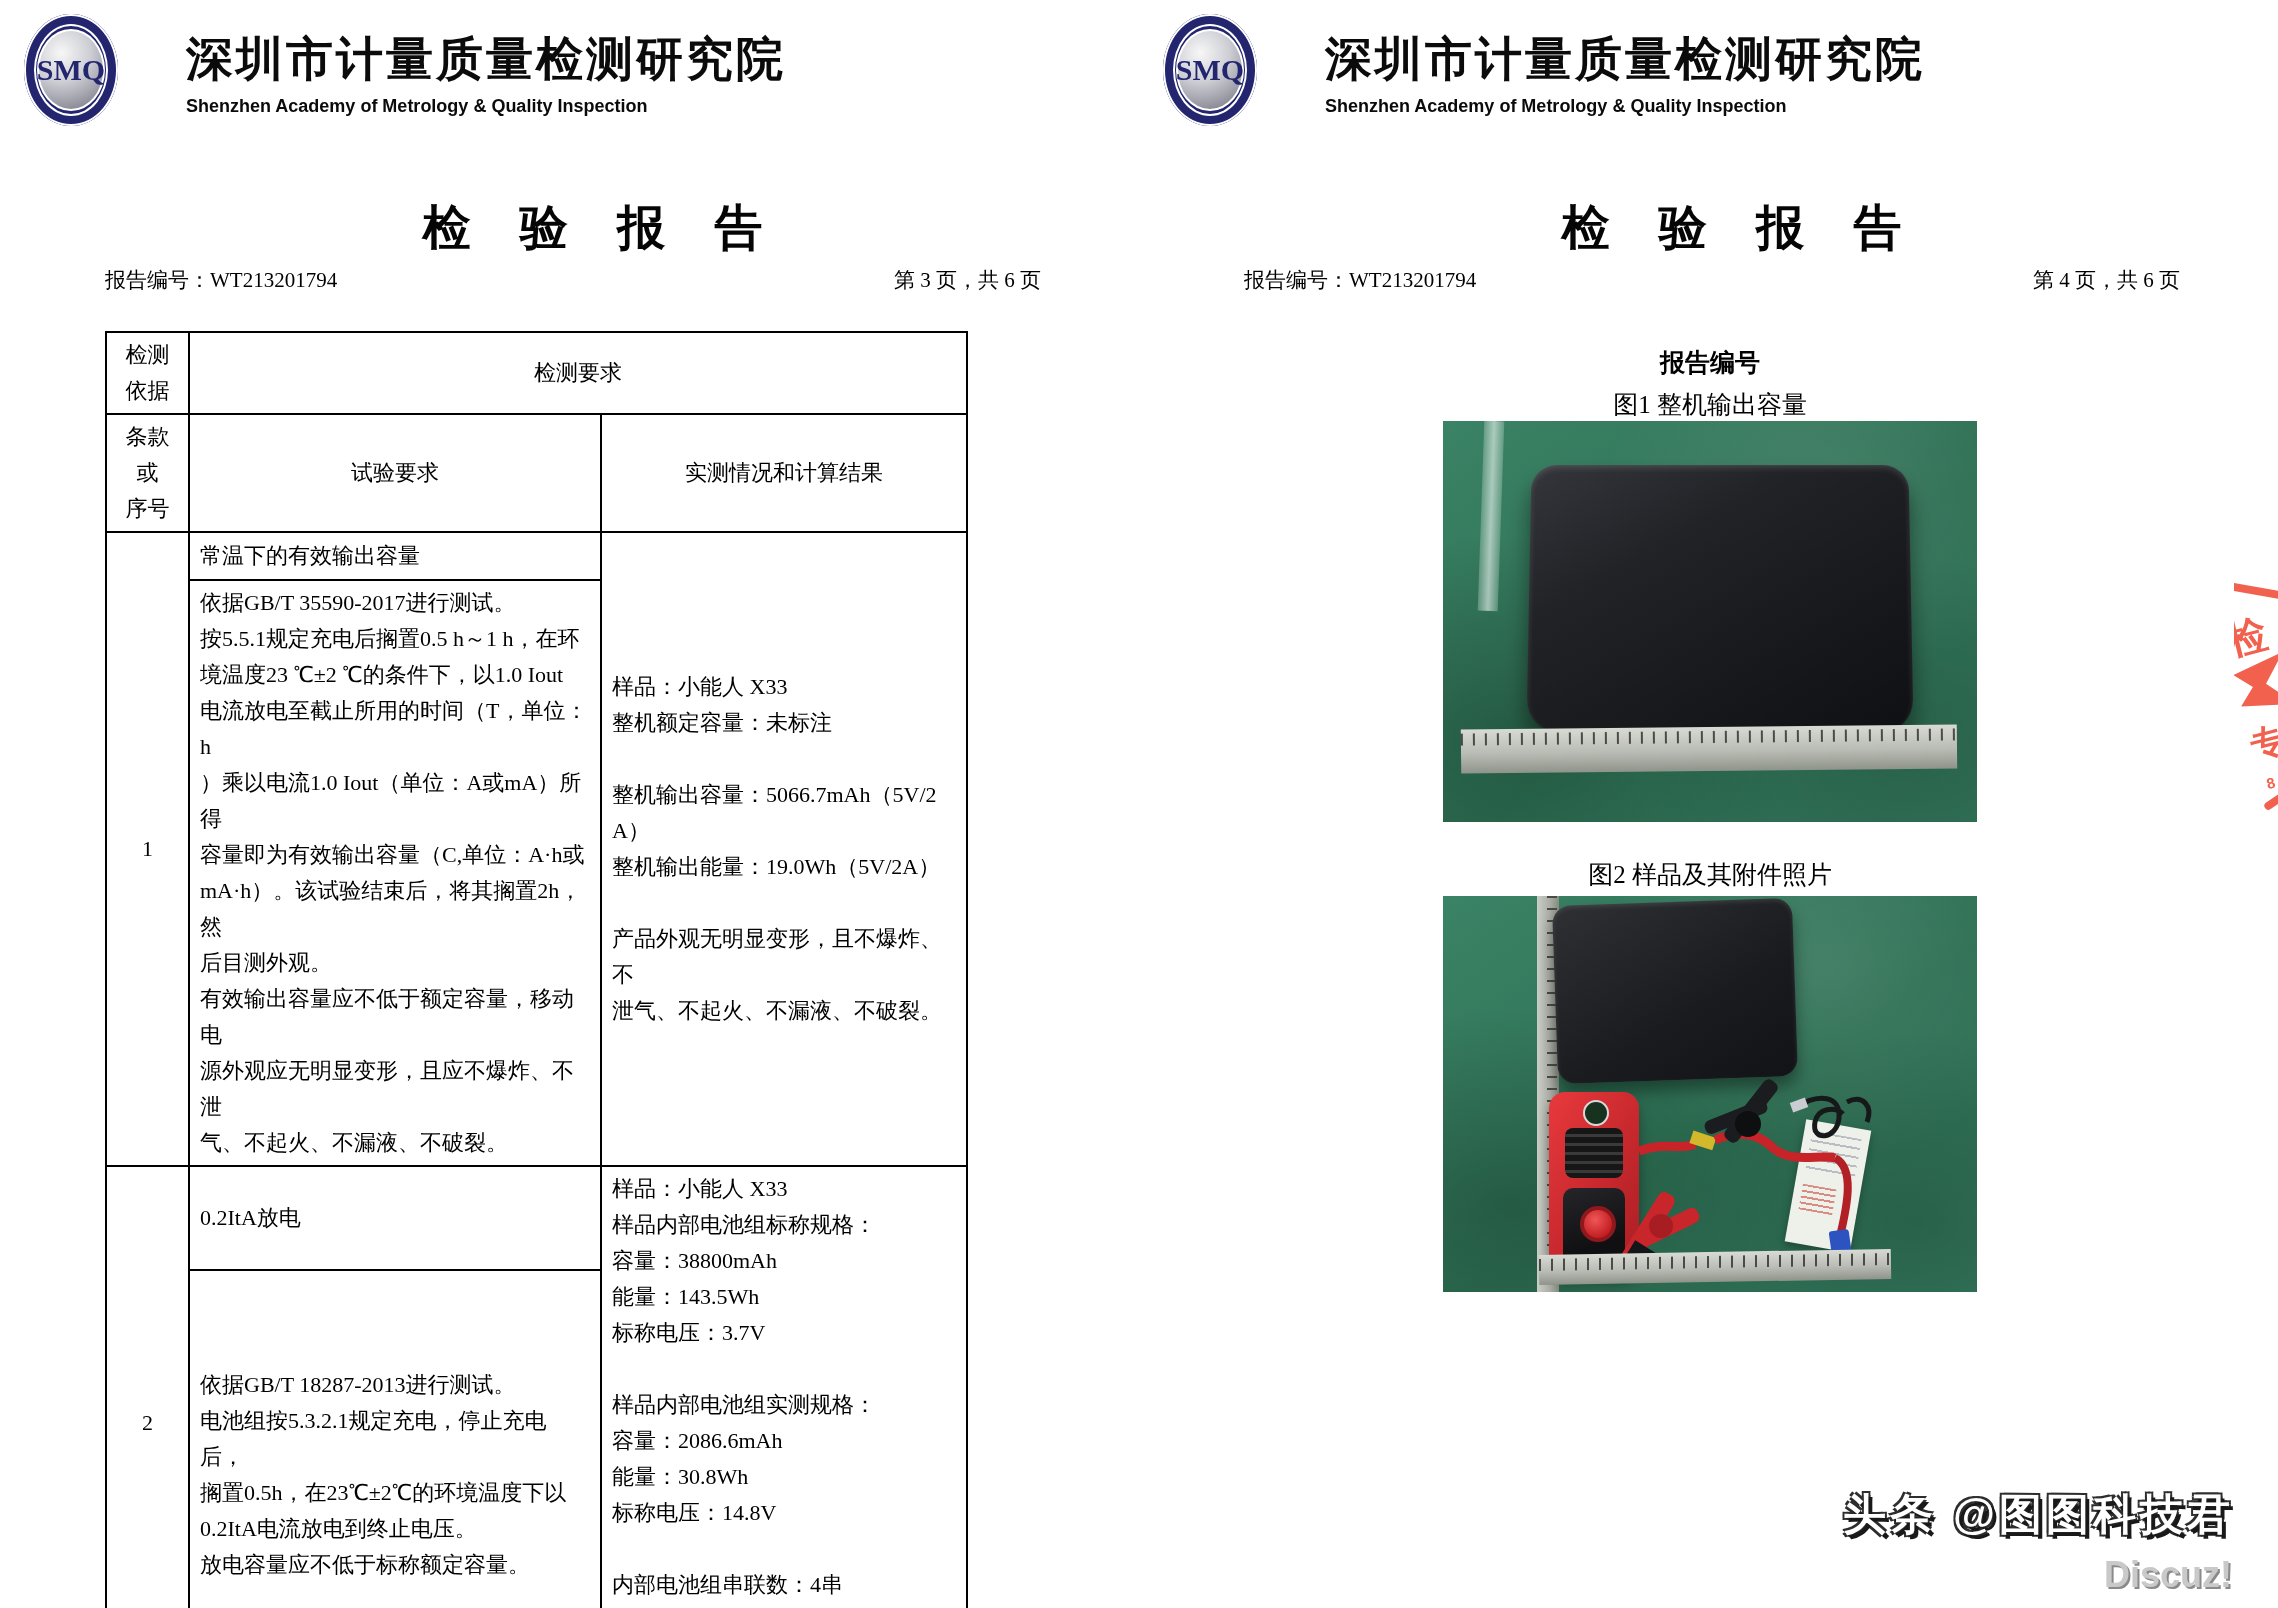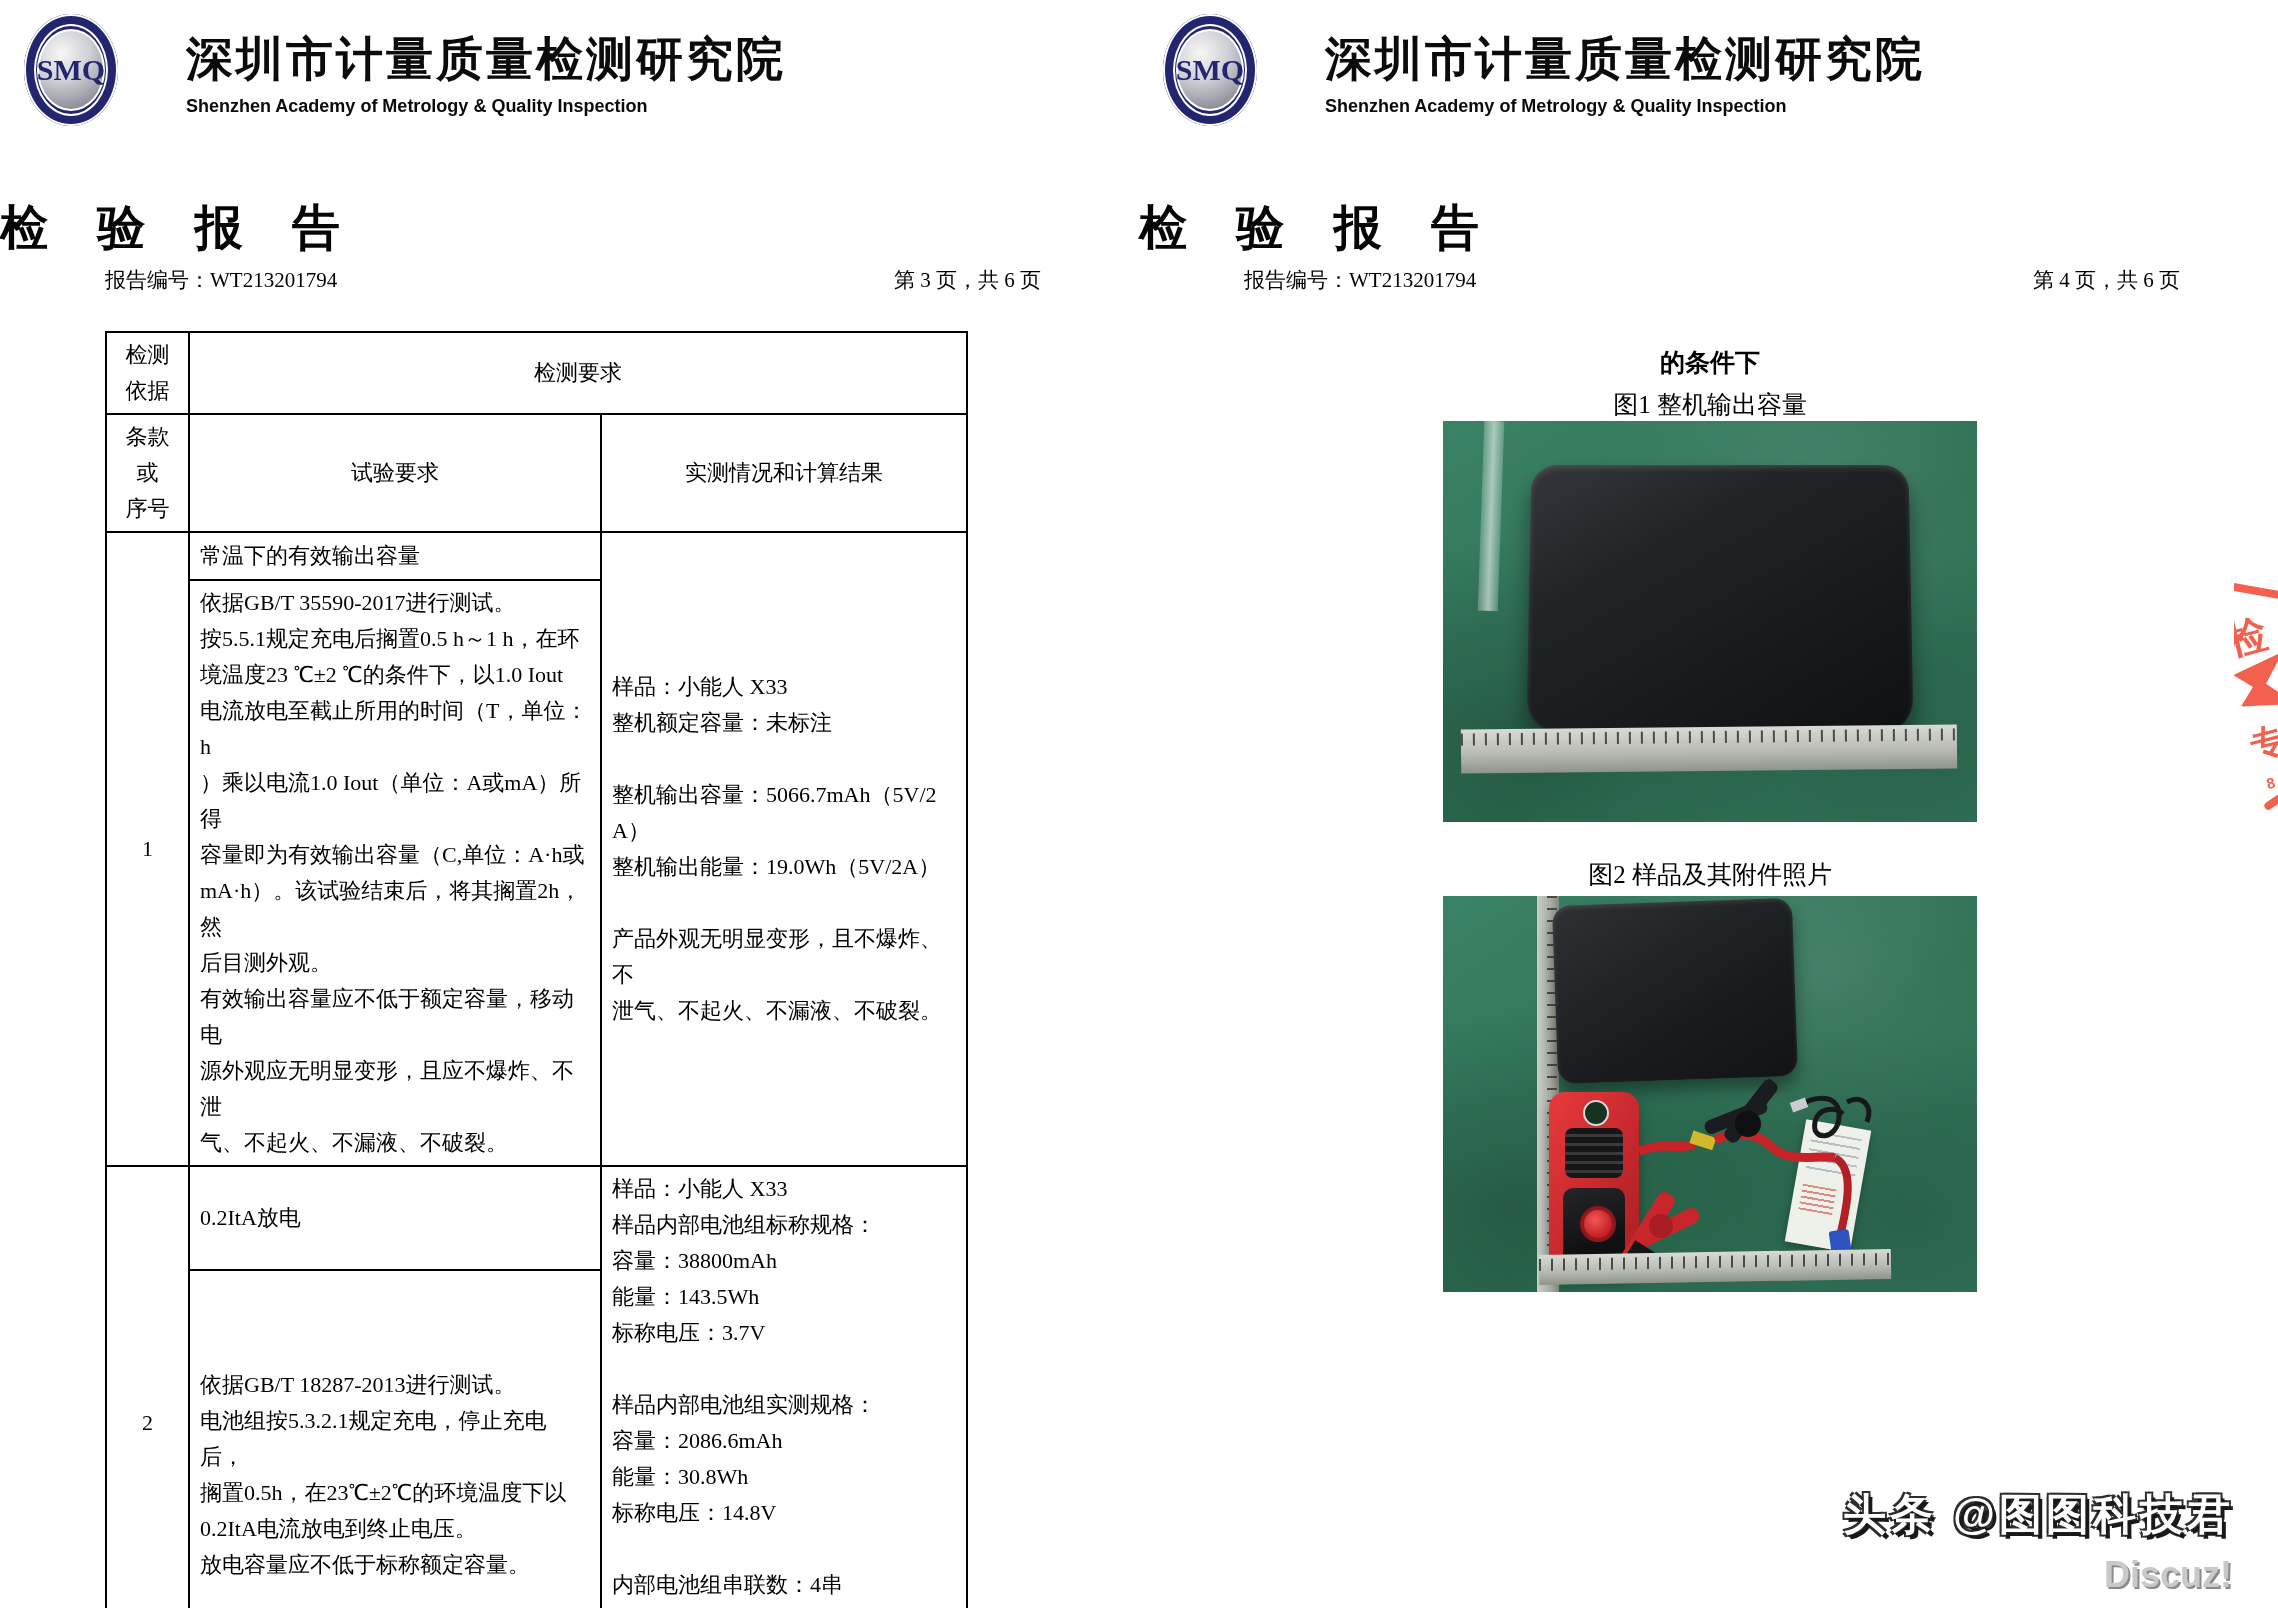--- a/index.html
+++ b/index.html
@@ -14,23 +14,23 @@
   .logo-inner{position:absolute;left:13px;top:15px;right:13px;bottom:15px;border-radius:50%;
         background:radial-gradient(circle at 35% 28%, #f7f7f7, #cdced4 42%, #92939d 78%, #707079);
         border:2px solid #fff;display:flex;align-items:center;justify-content:center;}
   .logo-abbr{font-family:"Liberation Serif",serif;font-weight:bold;font-size:30px;color:#23256e;}
   .orgnames{position:absolute;left:186px;top:28px;}
   .org-cn{font-family:"Liberation Sans",sans-serif;font-weight:bold;font-size:47px;
           letter-spacing:3px;color:#0b0b0b;white-space:nowrap;}
   .org-en{font-family:"Liberation Sans",sans-serif;font-weight:bold;font-size:18px;
           margin-top:5px;color:#0b0b0b;white-space:nowrap;}
 
-  .doc-title{position:absolute;top:196px;left:0;width:100%;text-align:left;
+  .doc-title{position:absolute;top:196px;left:0;width:100%;text-align:center;
           font-family:"Liberation Sans",sans-serif;font-weight:bold;font-size:48px;
-          letter-spacing:18px;color:#050505;}
+          letter-spacing:18px;color:#050505;padding-left:32px;}
   .meta{position:absolute;top:266px;left:105px;right:98px;display:flex;
           justify-content:space-between;font-size:21px;}
 
   
   table.insp{position:absolute;left:105px;top:331px;width:861px;border-collapse:collapse;
           table-layout:fixed;}
   table.insp col.c1{width:83px;} table.insp col.c2{width:412px;} table.insp col.c3{width:366px;}
   table.insp td{border:2px solid #000;font-size:22px;line-height:36px;padding:4px 10px;
           vertical-align:middle;word-break:break-all;}
   .center{text-align:center;}
@@ -233,21 +233,21 @@
     <div class="orgnames">
       <div class="org-cn">深圳市计量质量检测研究院</div>
       <div class="org-en">Shenzhen Academy of Metrology &amp; Quality Inspection</div>
     </div>
     <div class="doc-title">检 验 报 告</div>
     <div class="meta">
       <span><span>报告编号：</span><span>WT213201794</span></span>
       <span>第 4 页，共 6 页</span>
     </div>
 
-    <div class="photos-title">的条件下</div>
+    <div class="photos-title">报告编号</div>
     <div class="caption cap1">图1 整机输出容量</div>
 
     <div class="photo photo1">
       <div class="tape"></div>
       <div class="case1"></div>
       <div class="ruler-h r1p"></div>
     </div>
 
     <div class="caption cap2">图2 样品及其附件照片</div>
 

